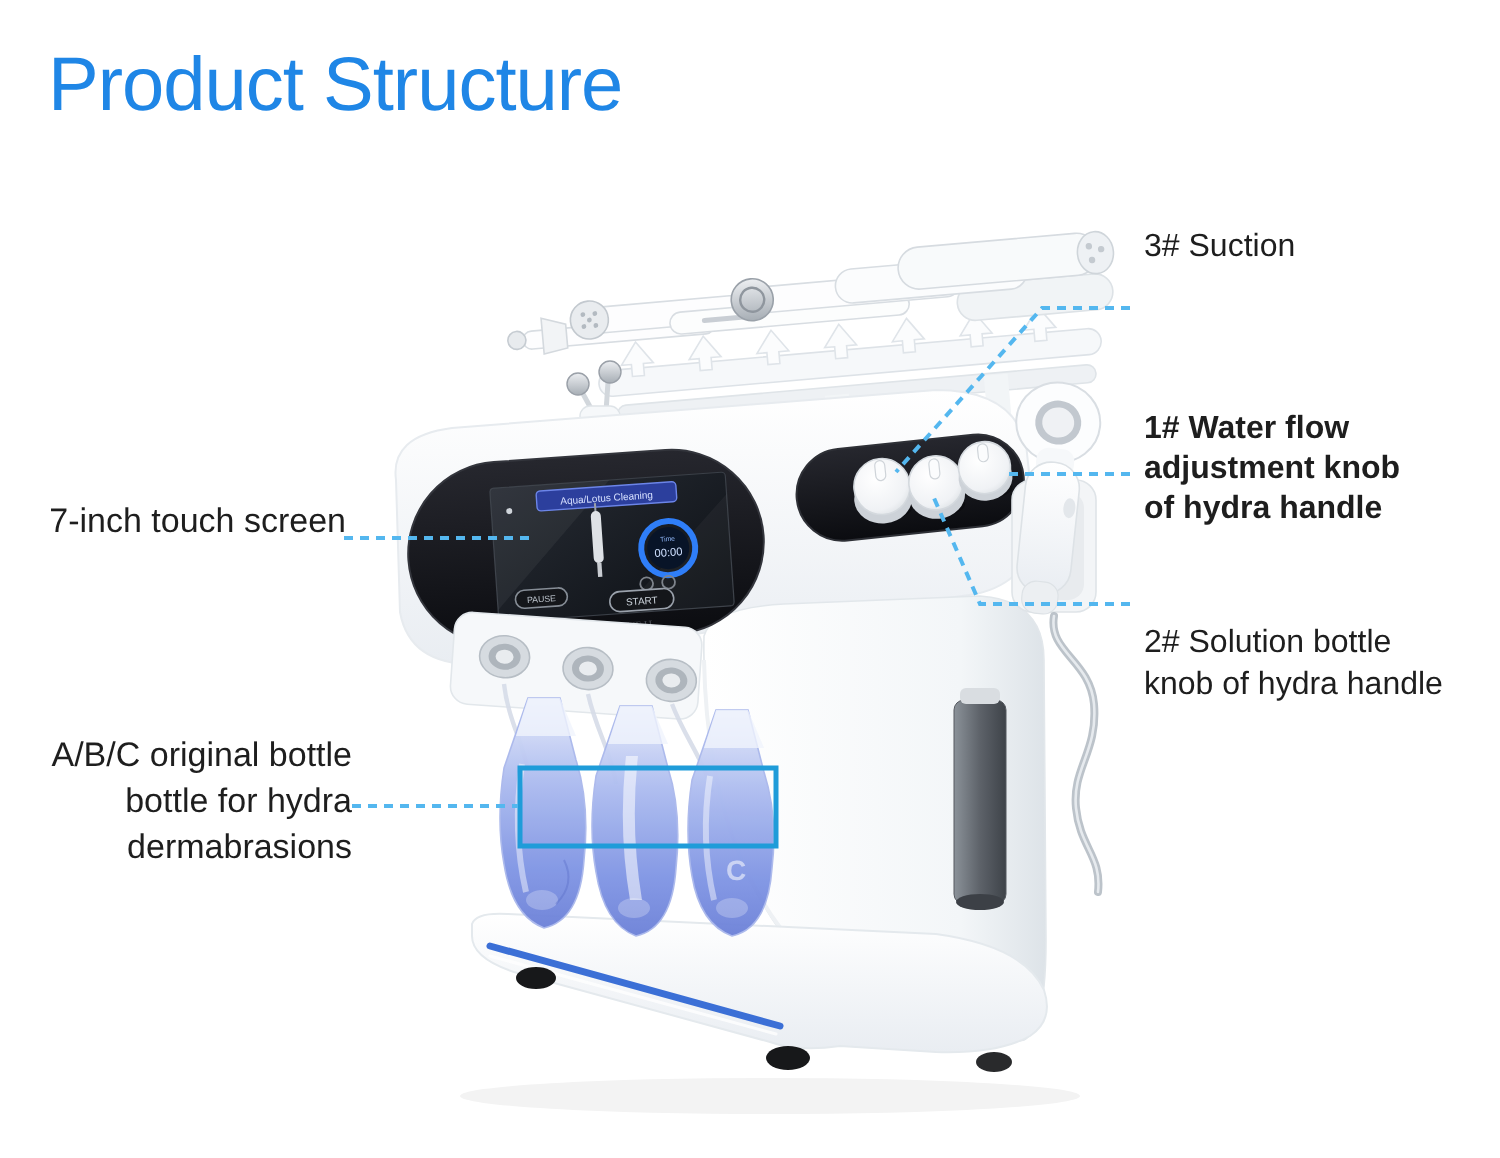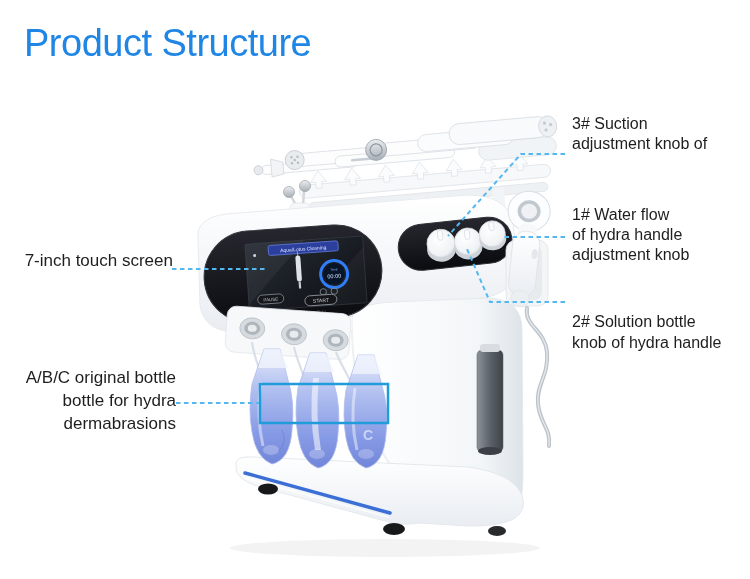--- a/index.html
+++ b/index.html
@@ -13,21 +13,21 @@
   }
   .art{position:absolute;left:0;top:0;width:750px;height:579px;}
   .callout{
     position:absolute;color:#1e1e1e;font-size:16px;line-height:20px;font-weight:400;
   }
   .callout.right{left:572px;text-align:left;}
   .callout.left{text-align:right;}
   .co-screen{left:10px;top:251px;width:163px;font-size:17px;}
   .co-bottle{left:8px;top:366px;width:168px;font-size:17px;line-height:23px;}
   .co-3{top:114px;width:170px;}
-  .co-1{top:205px;width:170px;}
+  .co-1{top:205px;width:170px;font-weight:bold;}
   .co-2{top:283px;width:178px;line-height:21px;margin-top:28px;}
 </style>
 </head>
 <body>
 
 <div class="canvas">
 
   <h1 class="title">Product Structure</h1>
 
   <svg class="art" viewBox="0 0 750 579" xmlns="http://www.w3.org/2000/svg">
@@ -258,27 +258,26 @@
       <path d="M172,269 H266"></path>
       <path d="M176,403 H259"></path>
       <path d="M565,154 H521 L448,236"></path>
       <path d="M565,237 H501"></path>
       <path d="M565,302 H490 L467,249"></path>
     </g>
   </svg>
 
   <div class="callout right co-3">
     <div>3# Suction</div>
-    <div>adjustment knob of</div>
   </div>
 
   <div class="callout right co-1">
     <div>1# Water flow</div>
+    <div>adjustment knob</div>
     <div>of hydra handle</div>
-    <div>adjustment knob</div>
   </div>
 
   <div class="callout right co-2">
     <div>2# Solution bottle</div>
     <div>knob of hydra handle</div>
   </div>
 
   <div class="callout left co-screen">
     <span>7-inch touch screen</span>
   </div>

